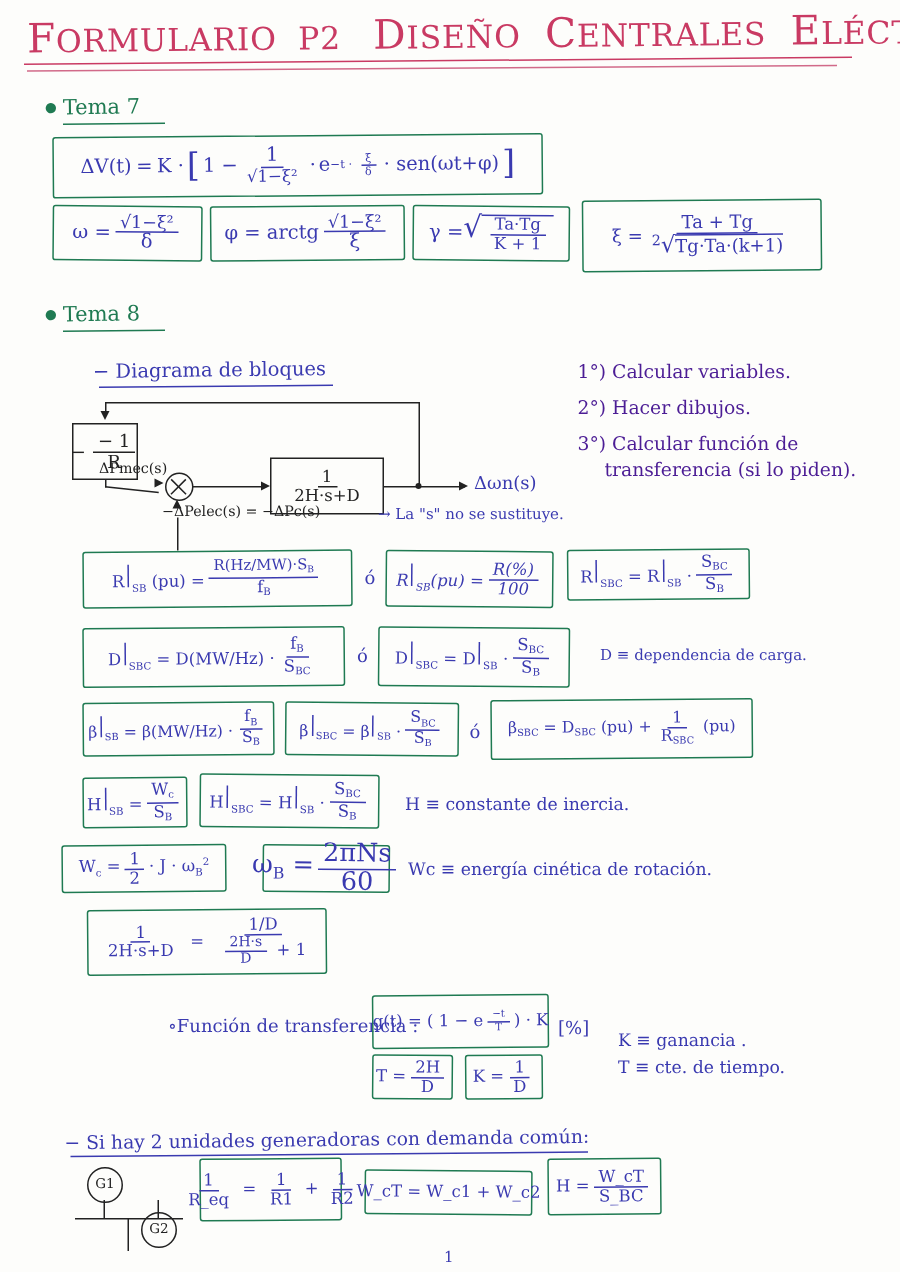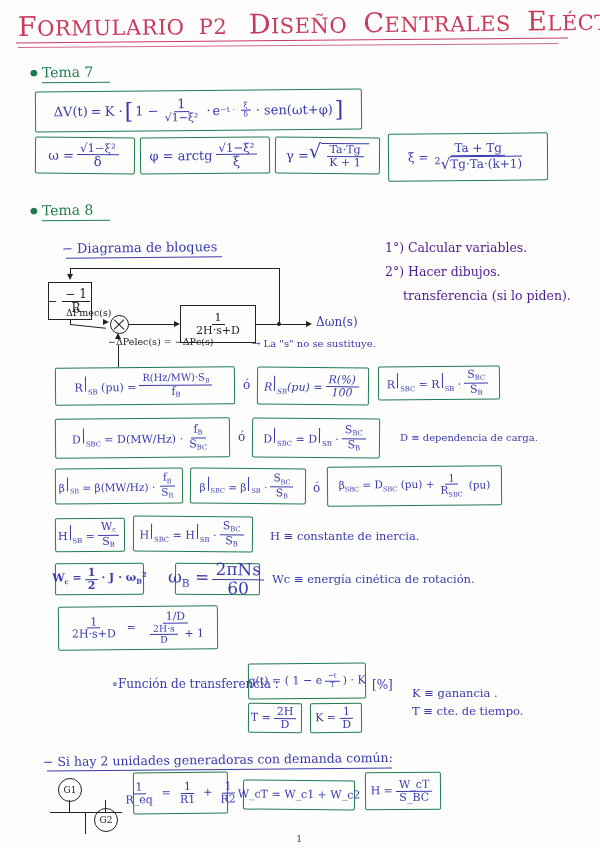--- a/index.html
+++ b/index.html
@@ -297,20 +297,21 @@
       <span>Δωn(s)</span>
     </div>
     <div class="abs note note-small" style="left:252px;top:338px;font-size:10px;color:#3a3ab0;">
       <span>→ La "s" no se sustituye.</span>
     </div>
   </div>
 
   <div class="steps" style="left:385px;top:240px;">
     <div>1°) Calcular variables.</div>
     <div>2°) Hacer dibujos.</div>
+    <div style="margin-bottom:2px;">3°) Calcular función de</div>
     <div class="indent">transferencia (si lo piden).</div>
   </div>
 
   <div class="abs fbox tilt1" style="left:55px;top:367px;width:180px;height:38px;">
     <span class="m" style="font-size:11px;">
       <span>R<span class="bar"></span><span class="sub">SB</span>&nbsp;(pu) =</span>
       <span class="frac">
         <span class="num" style="font-size:.9em;">R(Hz/MW)·S<span class="sub">B</span></span>
         <span class="den">f<span class="sub">B</span></span>
       </span>
@@ -404,21 +405,21 @@
       <span class="frac">
         <span class="num">S<span class="sub">BC</span></span>
         <span class="den">S<span class="sub">B</span></span>
       </span>
     </span>
   </div>
   <div class="abs note" style="left:270px;top:529px;font-size:11.5px;">
     <span>H ≡ constante de inercia.</span>
   </div>
 
-  <div class="abs fbox tilt1" style="left:55px;top:563px;width:89px;height:32px;font-weight:bold;">
+  <div class="abs fbox tilt1" style="left:41px;top:563px;width:110px;height:32px;">
     <span class="m" style="font-size:11px;">
       <span>W<span class="sub">c</span> =</span>
       <span class="frac">
           <span class="num">1</span>
           <span class="den">2</span>
         </span>
       <span>· J · ω<span class="sub">B</span><span class="sup">2</span></span>
     </span>
   </div>
   <div class="abs fbox tilt2" style="left:175px;top:563px;width:85px;height:32px;">

